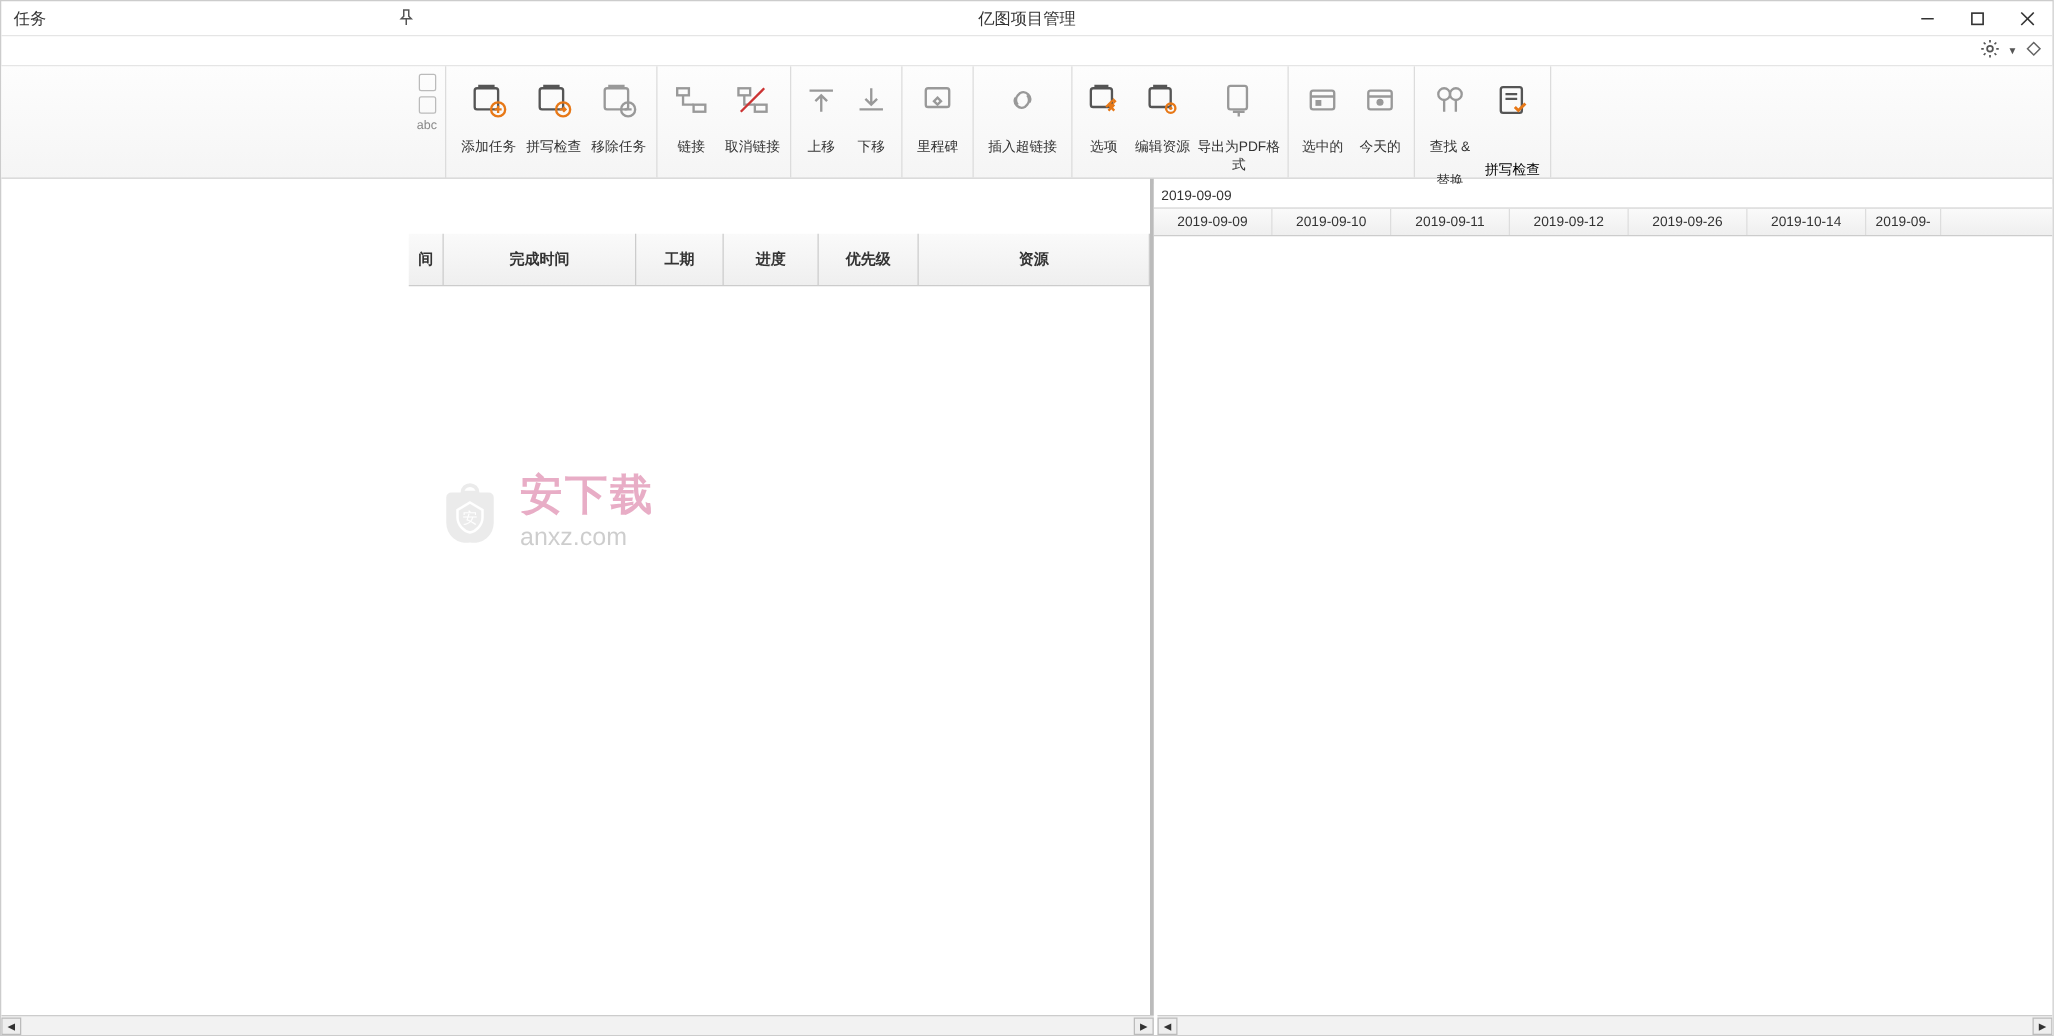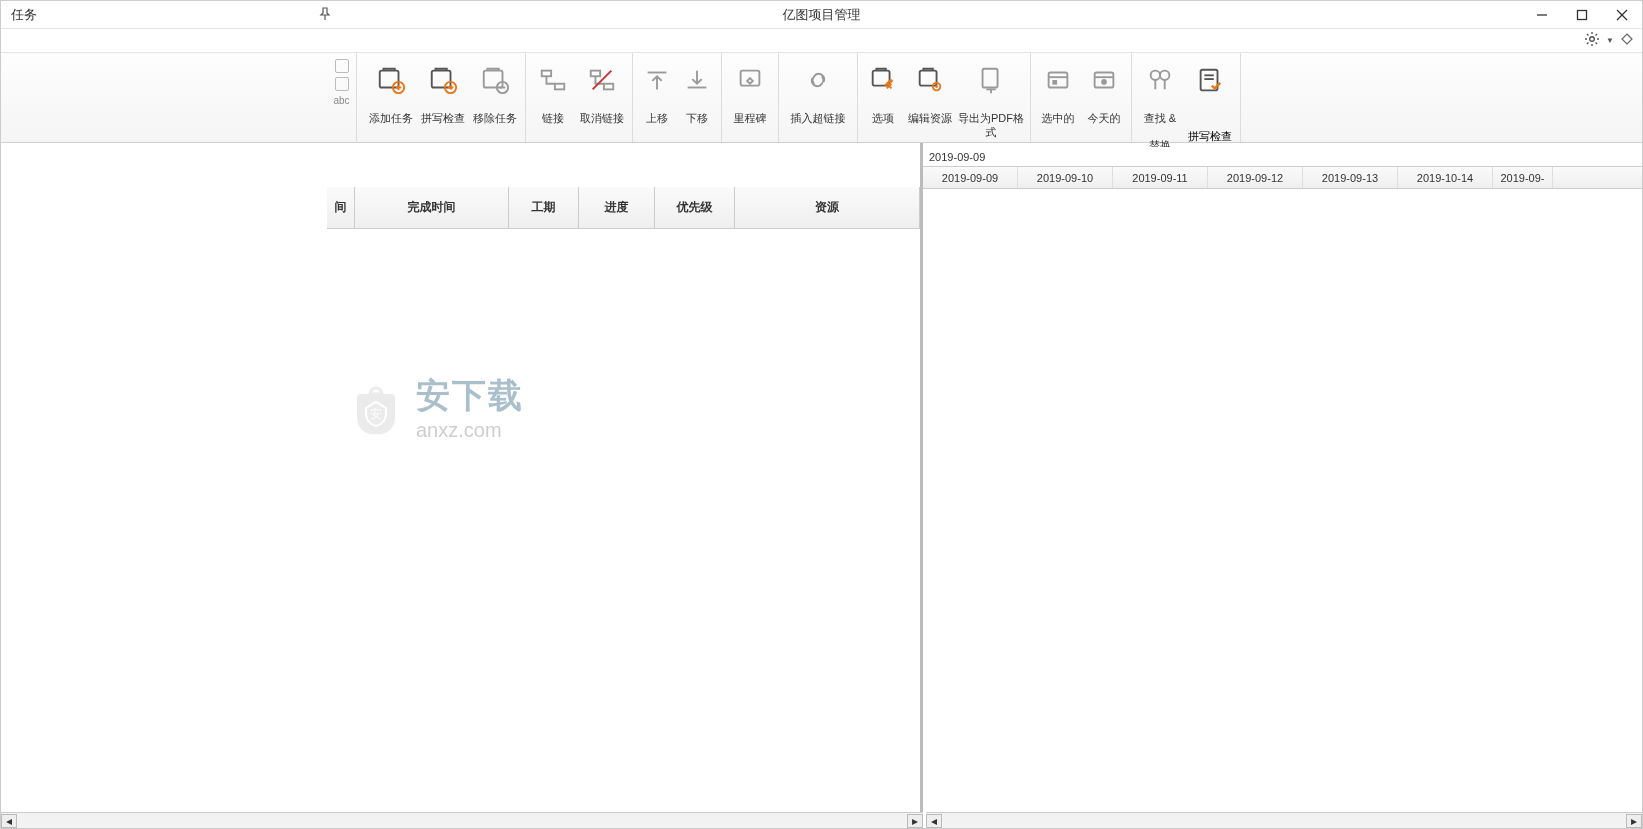--- a/index.html
+++ b/index.html
@@ -183,21 +183,21 @@
   opacity: 0.35;
   display:flex;
   align-items:center;
   gap:10px;
   pointer-events:none;
 }
 .watermark .badge {
   width:60px;height:60px;
 }
 .watermark .wtxt { display:flex; flex-direction:column; }
-.watermark .w1 { font-size:34px; color:#0c4a6e; font-weight:600; letter-spacing:2px;}
+.watermark .w1 { font-size:34px; color:#be185d; font-weight:600; letter-spacing:2px;}
 .watermark .w2 { font-size:20px; color:#737373; }
 
 
 .hscroll {
   position: absolute;
   bottom:0; left:0;
   height:16px;
   background:#f2f2f2;
   border-top:1px solid #ccc;
   display:flex;
@@ -452,21 +452,21 @@
     </div>
   </div>
 
   <div class="right-pane">
     <div class="gantt-top">2019-09-09</div>
     <div class="gantt-dates">
       <div class="gdate">2019-09-09</div>
       <div class="gdate">2019-09-10</div>
       <div class="gdate">2019-09-11</div>
       <div class="gdate">2019-09-12</div>
-      <div class="gdate">2019-09-13</div>
+      <div class="gdate">2019-09-26</div>
       <div class="gdate">2019-10-14</div>
       <div class="gdate" style="width:60px">2019-09-</div>
     </div>
   </div>
 </div>
 
 <div class="hscroll left-s">
   <div class="sbtn">◂</div>
   <div class="strack"></div>
   <div class="sbtn">▸</div>

